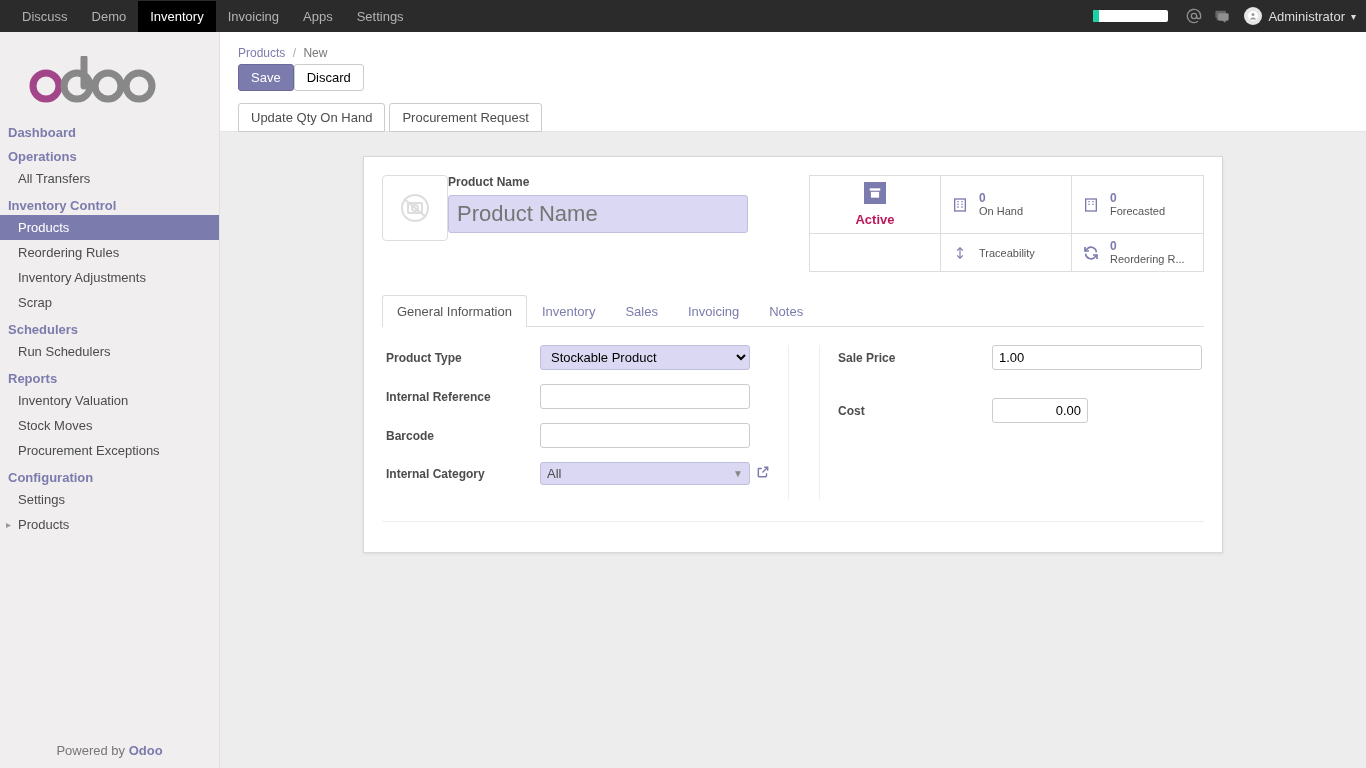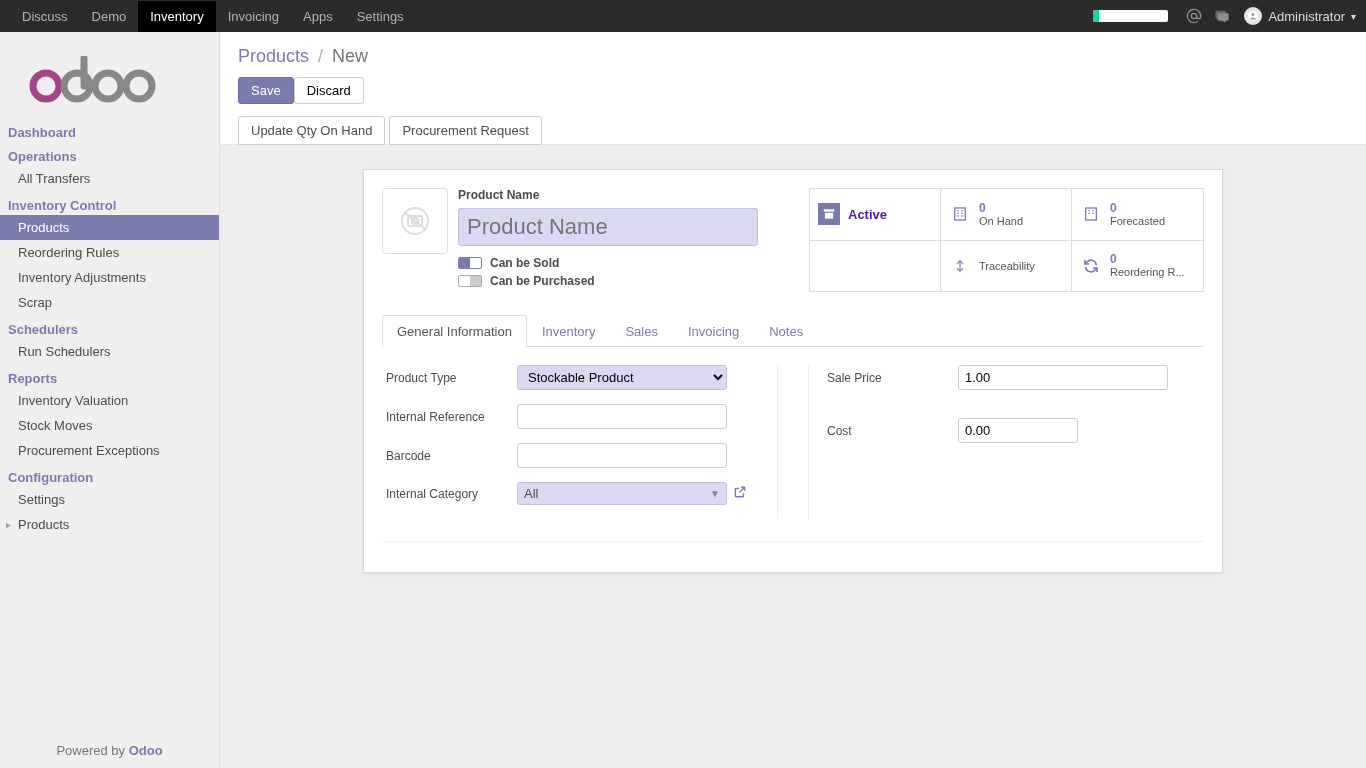--- a/index.html
+++ b/index.html
@@ -24,67 +24,67 @@
 .nav .section { color: #7c7bad; font-weight: bold; padding: 7px 8px 2px 8px; }
 .nav .item { padding: 5px 8px 5px 18px; color: #4c4c4c; cursor: pointer; }
 .nav .item.active { background: #7c7bad; color: #fff; }
 .nav .item.exp { padding-left: 18px; position:relative; }
 .nav .item.exp::before { content: "▸"; position:absolute; left:6px; color:#999; font-size:10px; top:7px; }
 .footer { padding: 10px 0 10px 0; text-align: center; color: #777; }
 .footer .brand { color: #7c7bad; font-weight: bold; }
 
 .main { flex: 1; display: flex; flex-direction: column; overflow: auto; background-image: radial-gradient(#dcdcdc 0.5px, transparent 0.5px); background-size: 6px 6px; background-color: #ededed; }
 .header-white { background: #fff; padding: 14px 18px 0 18px; border-bottom: 1px solid #e5e5e5; position:relative; }
-.breadcrumb { font-size: 18px; margin-bottom: 10px; }
+.breadcrumb { font-size: 12px; margin-bottom: 4px; }
 .breadcrumb .link { color: #7c7bad; cursor:pointer; }
 .breadcrumb .sep { color: #aaa; margin: 0 4px; }
 .breadcrumb .current { color: #777; }
 .action-row { display: flex; margin-bottom: 12px; }
 .btn { border: 1px solid #ccc; background: #fff; padding: 5px 12px; border-radius: 3px; cursor: pointer; font-size:13px; }
 .btn.primary { background: #7c7bad; color: #fff; border-color: #6a699a; }
 .tabs-sec { display: flex; gap: 4px; margin-bottom: -1px; }
 .sec-tab { border: 1px solid #ccc; background: #fff; padding: 6px 12px; border-top-left-radius: 3px; border-top-right-radius: 3px; cursor: pointer; position:relative; top:0; }
 
 .content-wrap { padding: 24px; display: flex; justify-content: center; }
 .sheet { background: #fff; border: 1px solid #d8d8d8; width: 860px; box-shadow: 0 1px 3px rgba(0,0,0,0.08); padding: 18px 18px 30px 18px; }
 
 .top-row { display: flex; gap: 18px; }
-.prod-left { display: flex; gap: 10px; flex: 1; }
+.prod-left { display: flex; gap: 0; flex: 1; }
 .img-box { width: 66px; height: 66px; border: 1px solid #ddd; border-radius: 4px; display:flex; align-items:center; justify-content:center; color:#ccc; }
 .name-col { flex: 1; }
 .name-label { font-weight: bold; font-size: 12px; margin-bottom: 6px; }
 .name-input { width: 300px; padding: 5px 8px; font-size: 22px; border: 1px solid #bfbfe0; background: #dad8f2; color: #999; border-radius: 3px; }
 .toggles { margin-top: 10px; }
 .toggle-row { display:flex; align-items:center; gap:8px; margin-bottom:4px; }
 .switch { width: 24px; height: 12px; border-radius: 2px; position: relative; border: 1px solid #aaa; }
 .switch.on { background: linear-gradient(to right, #7c7bad 50%, #fff 50%); border-color:#7c7bad; }
 .switch.off { background: linear-gradient(to right, #fff 50%, #ccc 50%); }
 .toggle-label { font-weight: bold; font-size: 12px; }
 
 .stat-box { border: 1px solid #ddd; display: grid; grid-template-columns: 1fr 1fr 1fr; width: 395px; }
 .stat-cell { border-right: 1px solid #ddd; border-bottom: 1px solid #ddd; padding: 6px 8px; display: flex; align-items: center; gap: 8px; cursor:pointer; min-height:36px; }
 .stat-cell:nth-child(3n) { border-right: none; }
 .stat-cell:nth-child(n+4) { border-bottom: none; }
-.stat-cell.active-cell { color: #4c1d95; font-weight: bold; }
+.stat-cell.active-cell { color: #be185d; font-weight: bold; flex-direction: column; }
 .stat-icon { width: 22px; height: 22px; display:flex; align-items:center; justify-content:center; color:#7c7bad; flex-shrink:0; }
 .stat-icon.boxed { background: #7c7bad; color:#fff; }
 .stat-text { display:flex; flex-direction:column; line-height:1.1; overflow:hidden; white-space:nowrap; text-overflow:ellipsis; }
 .stat-num { color: #7c7bad; font-weight: bold; font-size:12px; }
 .stat-lbl { font-size: 11px; color: #555; overflow:hidden; text-overflow:ellipsis; }
 
 .form-tabs { border-bottom: 1px solid #ddd; margin-top: 22px; display:flex;align-items:flex-end; }
 .form-tab { padding: 8px 14px; color: #7c7bad; cursor: pointer; border: 1px solid transparent; border-bottom:none; position:relative; top:1px; }
 .form-tab.active { border-color: #ddd; background: #fff; color: #555; border-top-left-radius:3px; border-top-right-radius:3px; }
 
 .form-grid { display: flex; gap: 30px; padding: 18px 4px 4px 4px; }
 .col { flex: 1; }
 .col.left { border-right: 1px solid #eee; padding-right: 18px; }
 .col.right { border-left: 1px solid #eee; padding-left: 18px; }
 .field-row { display: flex; align-items: center; margin-bottom: 14px; }
-.field-label { width: 131px; font-weight: normal; font-size: 12px; }
+.field-label { width: 154px; font-weight: bold; font-size: 12px; }
 .field-control { flex: 1; display:flex; align-items:center; gap:6px; }
 .sel { width: 210px; padding: 3px 6px; background: #dad8f2; border: 1px solid #bfbfe0; border-radius:3px; font-size:13px; }
 .inp { width: 210px; padding: 4px 6px; border: 1px solid #ccc; border-radius:3px; font-size:13px; }
 .m2o { width: 210px; padding: 3px 6px; background: #dad8f2; border: 1px solid #bfbfe0; border-radius:3px; font-size:13px; display:flex; justify-content:space-between; align-items:center; }
 .m2o .dd { color:#888; font-size:10px; }
 .ext-link { color: #7c7bad; cursor:pointer; }
 
 hr.divider { border: none; border-top: 1px solid #eee; margin-top: 18px; }
 </style>
 </head>
@@ -188,30 +188,20 @@
               <svg width="36" height="30" viewBox="0 0 36 30" fill="none" stroke="#ddd" stroke-width="2">
                 <circle cx="18" cy="15" r="13"></circle>
                 <line x1="7" y1="6" x2="29" y2="24"></line>
                 <rect x="11" y="10" width="14" height="10" rx="1"></rect>
                 <circle cx="18" cy="15" r="3"></circle>
               </svg>
             </div>
             <div class="name-col">
               <div class="name-label">Product Name</div>
               <input class="name-input" placeholder="Product Name" style="">
-              <div class="toggles">
-                <div class="toggle-row">
-                  <div class="switch on"></div>
-                  <span class="toggle-label">Can be Sold</span>
-                </div>
-                <div class="toggle-row">
-                  <div class="switch off"></div>
-                  <span class="toggle-label">Can be Purchased</span>
-                </div>
-              </div>
             </div>
           </div>
           <div class="stat-box">
             <div class="stat-cell active-cell">
               <div class="stat-icon boxed">
                 <svg width="14" height="14" viewBox="0 0 24 24" fill="currentColor">
                     <rect x="3" y="4" width="18" height="4"></rect>
                     <rect x="5" y="10" width="14" height="10"></rect>
                   </svg>
               </div>
@@ -329,21 +319,21 @@
           <div class="col right">
             <div class="field-row">
               <div class="field-label">Sale Price</div>
               <div class="field-control">
                   <input class="inp" value="1.00" style="">
                 </div>
             </div>
             <div class="field-row" style="margin-top:28px;">
               <div class="field-label">Cost</div>
               <div class="field-control">
-                  <input class="inp" style="width: 120px;" value="0.00">
+                  <input class="inp" style="width: 96px; text-align: right;" value="0.00">
                 </div>
             </div>
           </div>
         </div>
         <hr class="divider">
       </div>
     </div>
   </div>
 </div>
 

